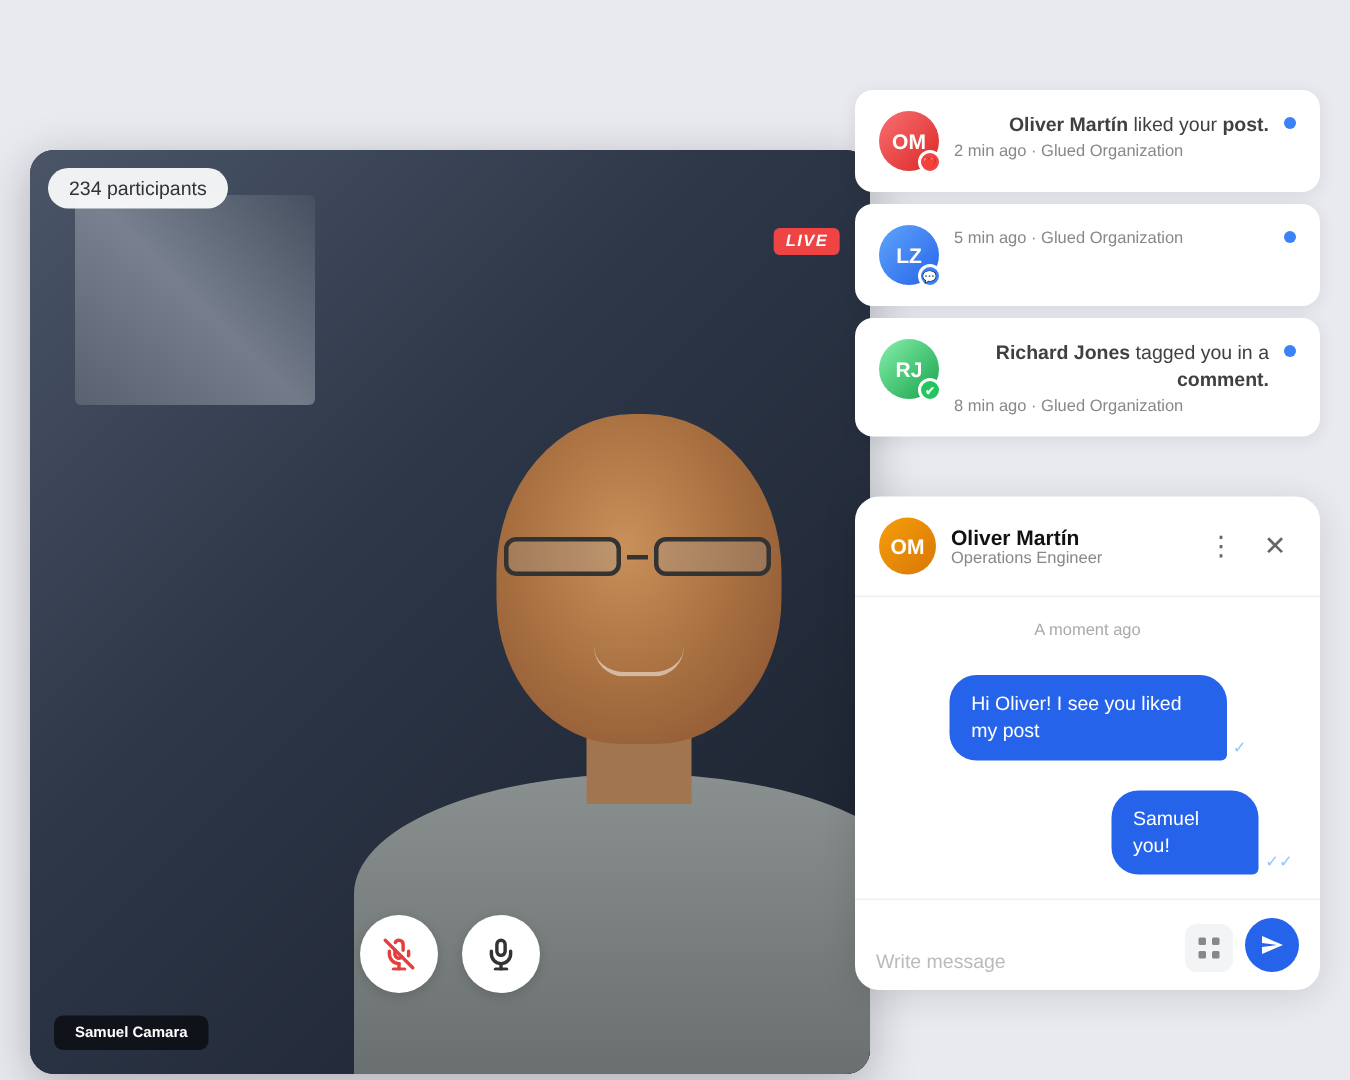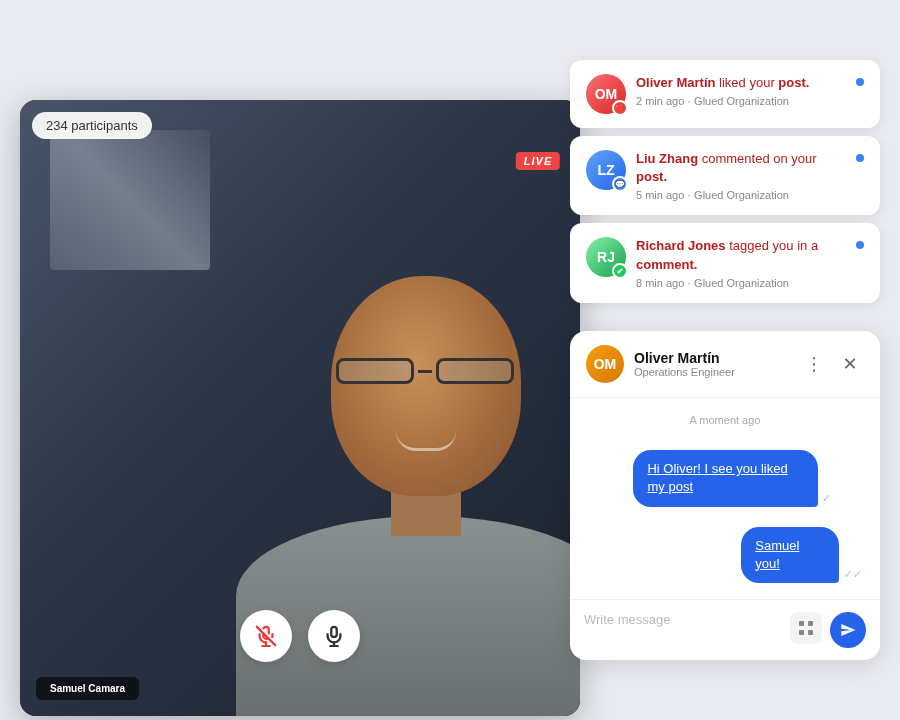--- a/index.html
+++ b/index.html
@@ -162,22 +162,23 @@
       font-size: 8px;
       border: 2px solid white;
     }
 
     .notif-content {
       flex: 1;
     }
 
     .notif-content .notif-text {
       font-size: 13px;
-      color: #b91c1c;
+      color: #404040;
       line-height: 1.4;
+      text-align: right;
     }
 
     .notif-content .notif-text strong {
       font-weight: 700;
     }
 
     .notif-content .notif-meta {
       font-size: 11px;
       color: #888;
       margin-top: 3px;
@@ -276,21 +277,20 @@
       margin-bottom: 4px;
     }
 
     .msg-bubble {
       max-width: 80%;
       padding: 10px 14px;
       border-radius: 18px;
       font-size: 13px;
       line-height: 1.4;
       position: relative;
-      text-decoration: underline;
     }
 
     .msg-bubble.sent {
       background: #2563eb;
       color: white;
       align-self: flex-end;
       border-bottom-right-radius: 4px;
     }
 
     .msg-row {
@@ -309,21 +309,21 @@
     .check-icon {
       font-size: 11px;
       color: #93c5fd;
       margin-bottom: 2px;
     }
 
     .chat-input-area {
       padding: 12px 14px;
       border-top: 1px solid #f0f0f0;
       display: flex;
-      align-items: flex-start;
+      align-items: flex-end;
       gap: 8px;
     }
 
     .chat-input {
       flex: 1;
       border: none;
       outline: none;
       font-size: 13px;
       color: #333;
       background: transparent;
@@ -431,23 +431,20 @@
     </div>
     <div class="notif-dot"></div>
   </div>
 
   <div class="notif-card">
     <div class="notif-avatar" style="background:linear-gradient(135deg,#60a5fa,#2563eb);">
       LZ
       <span class="badge-icon" style="background:#3b82f6;">💬</span>
     </div>
     <div class="notif-content">
-      <div class="notif-text">
-        <strong>Liu Zhang</strong><span> commented on your </span><strong>post.</strong>
-      </div>
       <div class="notif-meta">5 min ago · Glued Organization</div>
     </div>
     <div class="notif-dot"></div>
   </div>
 
   <div class="notif-card">
     <div class="notif-avatar" style="background:linear-gradient(135deg,#86efac,#16a34a);">
       RJ
       <span class="badge-icon" style="background:#22c55e;">✔</span>
     </div>

